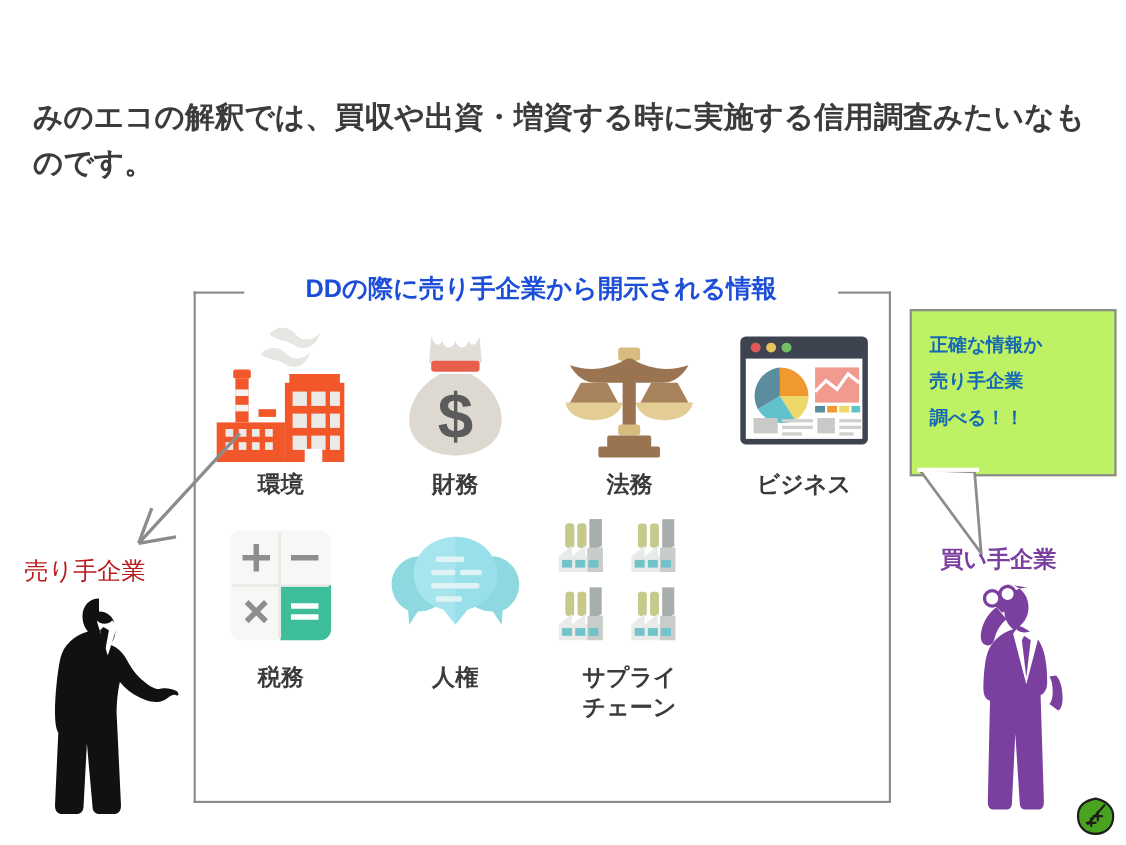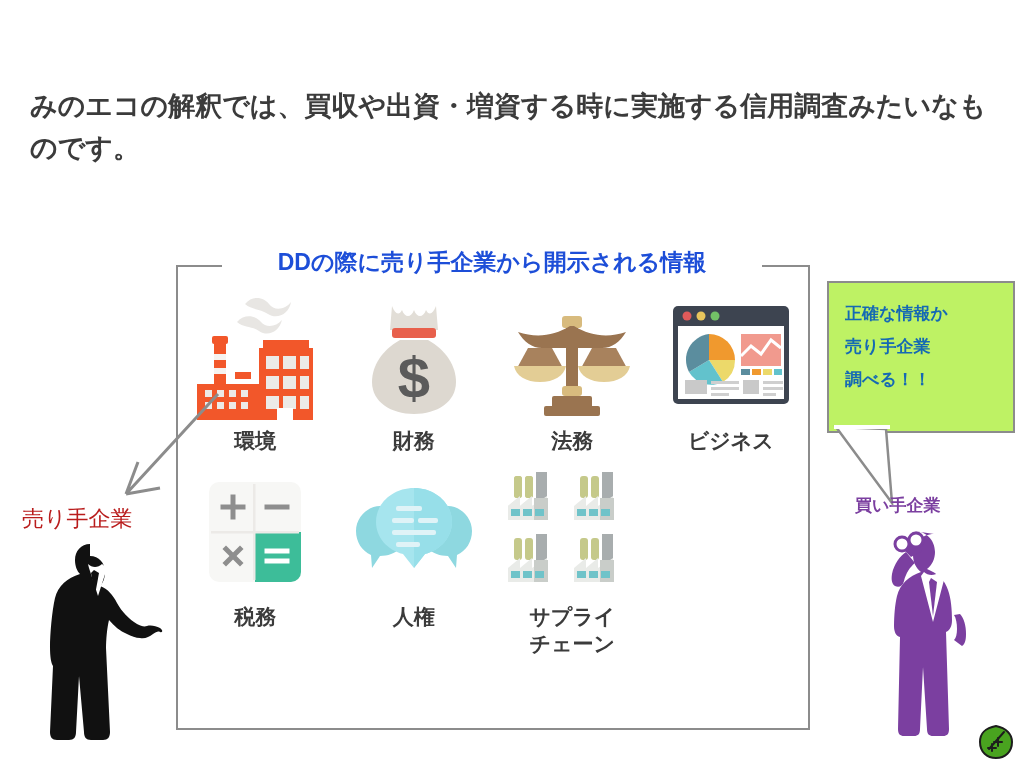--- a/index.html
+++ b/index.html
@@ -60,21 +60,21 @@
     line-height:1.95;
   }
   .bubble-tail{position:absolute;left:830px;top:425px;width:120px;height:80px;}
 
   
   .label-seller{
     position:absolute;left:22px;top:504px;font-size:22px;font-weight:normal;color:#b91c1c;
     white-space:nowrap;
   }
   .label-buyer{
-    position:absolute;left:855px;top:494px;font-size:17px;font-weight:bold;color:#7b3fa0;
+    position:absolute;left:855px;top:494px;font-size:21px;font-weight:bold;color:#7b3fa0;
     white-space:nowrap;
   }
 
   
   .seller{position:absolute;left:28px;top:536px;width:140px;height:220px;}
   .buyer{position:absolute;left:876px;top:528px;width:116px;height:212px;}
 
   
   .arrow{position:absolute;left:100px;top:390px;width:140px;height:140px;}
 

